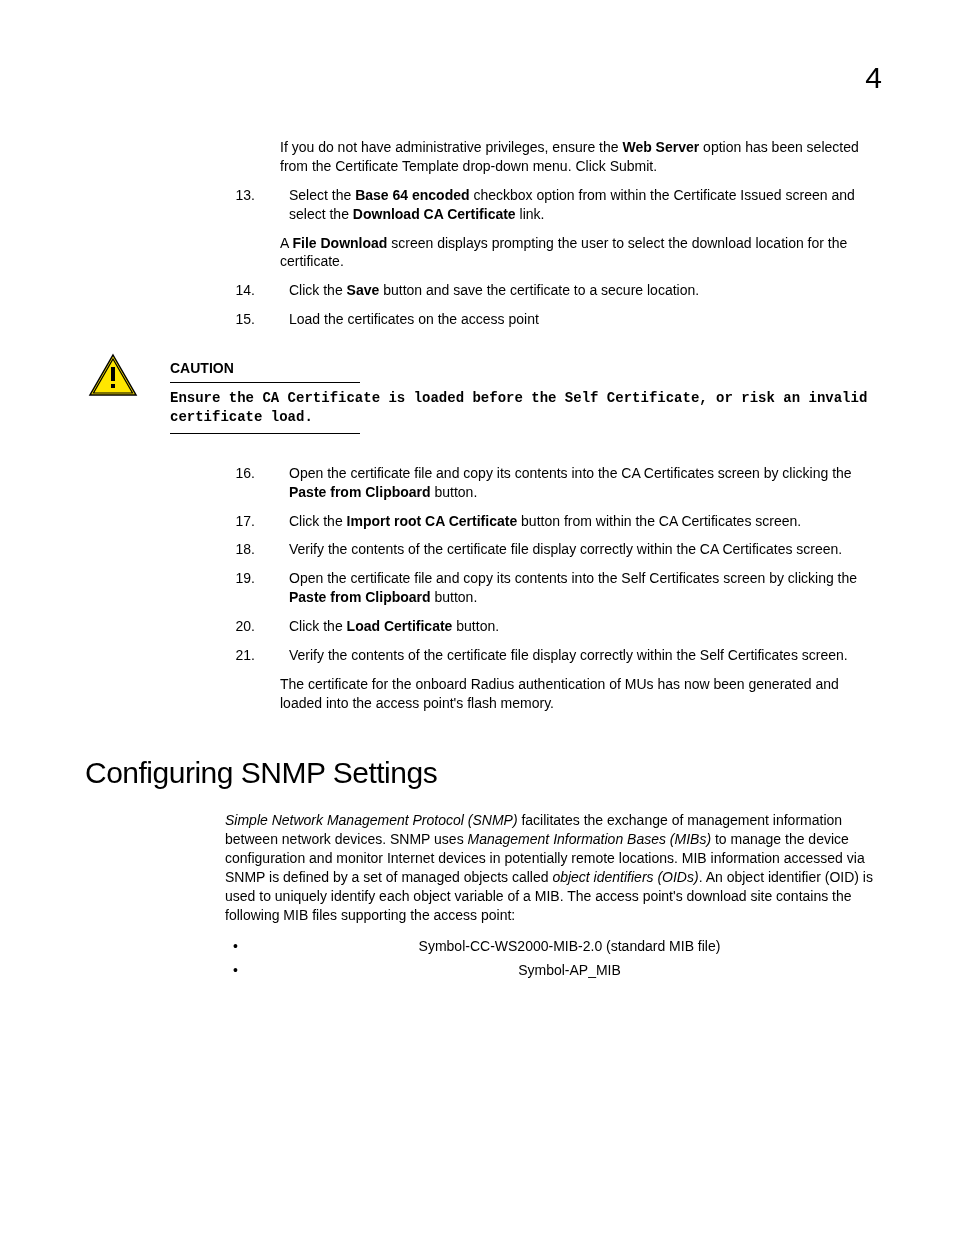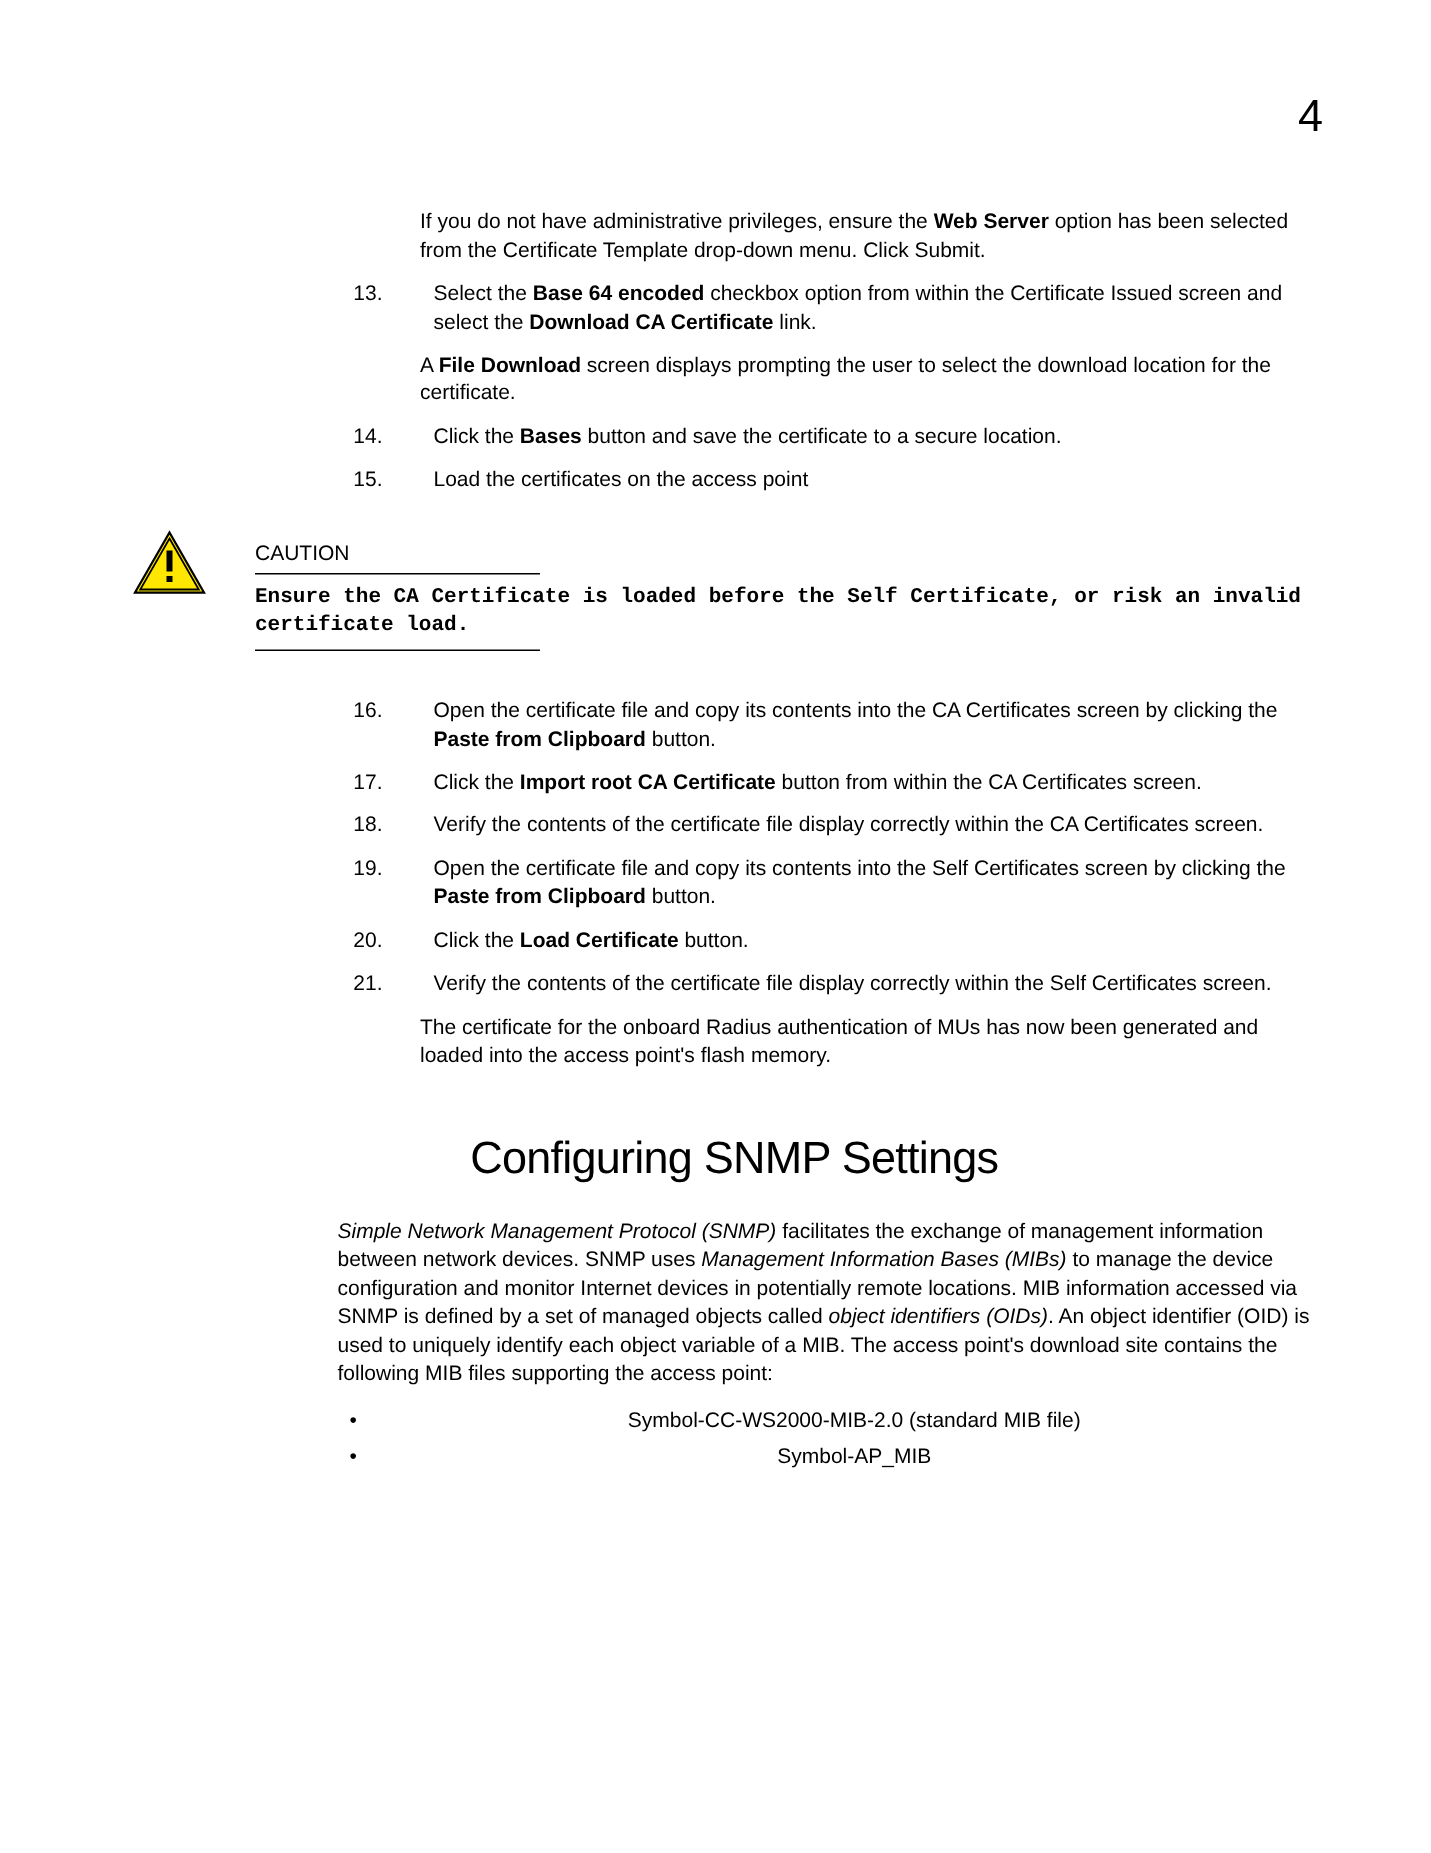--- a/index.html
+++ b/index.html
@@ -64,21 +64,21 @@
     margin-top: 30px;
     margin-bottom: 24px;
     margin-left: -55px;
   }
   .caution-icon {
     position: absolute;
     left: -82px;
     top: -6px;
   }
   .caution-label {
-    font-weight: normal;
+    font-weight: bold;
     font-size: 14px;
     padding-bottom: 2px;
     display: inline-block;
   }
   .caution-rule {
     border: none;
     border-top: 1px solid #000;
     margin: 2px 0 6px 0;
     width: 190px;
   }
@@ -92,21 +92,20 @@
     border-top: 1px solid #000;
     margin: 6px 0 0 0;
     width: 190px;
   }
   h1.section-heading {
     font-family: Arial, Helvetica, sans-serif;
     font-weight: 400;
     font-size: 30px;
     margin: 40px 0 18px 0;
     letter-spacing: -0.5px;
-    text-align: center;
   }
   .section-body {
     margin-left: 140px;
     margin-right: 10px;
   }
   .para {
     margin-bottom: 12px;
   }
   .bullet {
     display: flex;
@@ -138,21 +137,21 @@
     <div class="sub-indent">If you do not have administrative privileges, ensure the <span class="bold">Web Server</span> option has been selected from the Certificate Template drop-down menu. Click Submit.</div>
 
     <div id="steps-a">
         <div class="step">
           <div class="step-num">13.</div>
           <div class="step-text">Select the <span class="bold">Base 64 encoded</span> checkbox option from within the Certificate Issued screen and select the <span class="bold">Download CA Certificate</span> link.</div>
         </div>
         <div class="step-sub">A <span class="bold">File Download</span> screen displays prompting the user to select the download location for the certificate.</div>
         <div class="step">
           <div class="step-num">14.</div>
-          <div class="step-text">Click the <span class="bold">Bases</span> button and save the certificate to a secure location.</div>
+          <div class="step-text">Click the <span class="bold">Save</span> button and save the certificate to a secure location.</div>
         </div>
         <div class="step">
           <div class="step-num">15.</div>
           <div class="step-text">Load the certificates on the access point</div>
         </div>
       </div>
 
     <div class="caution-block">
       <div class="caution-icon">
         <svg width="50" height="44" viewBox="0 0 50 44">

